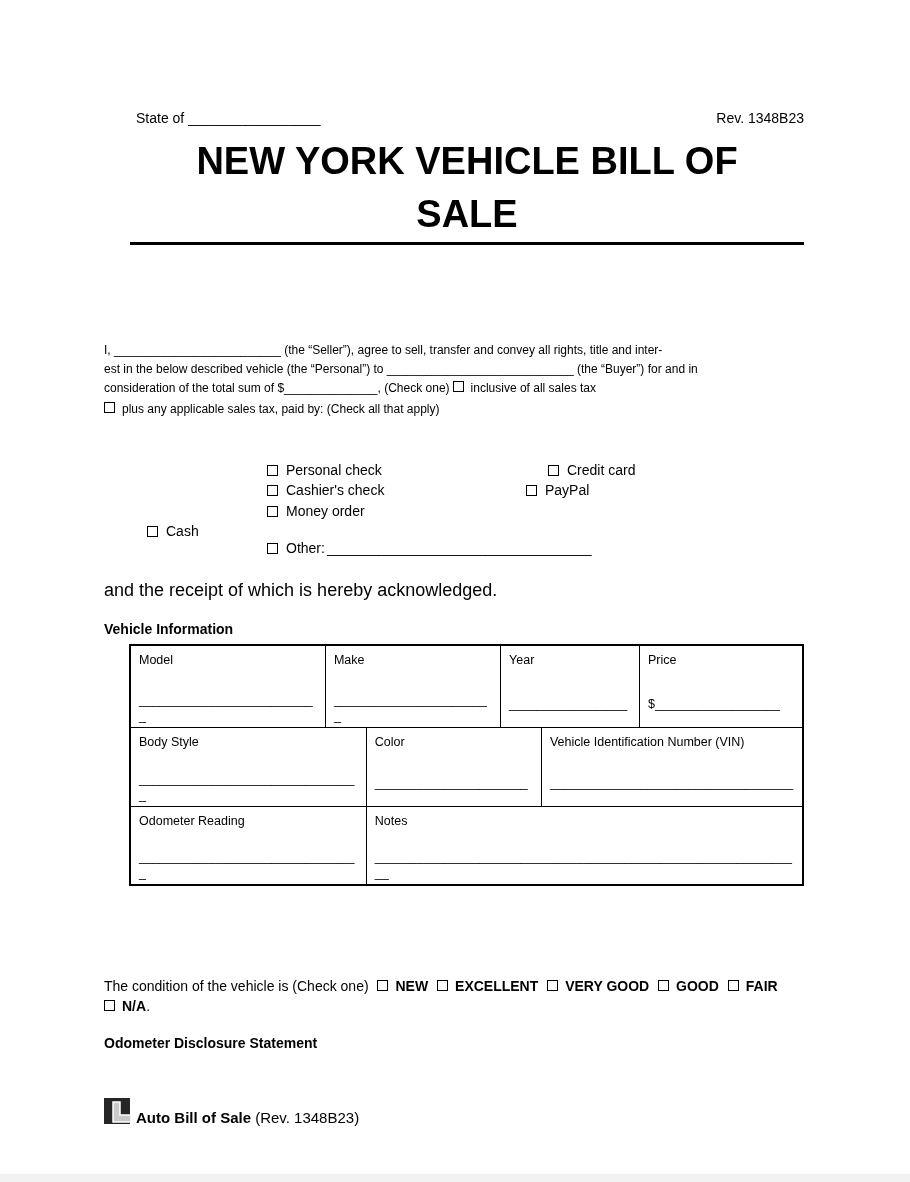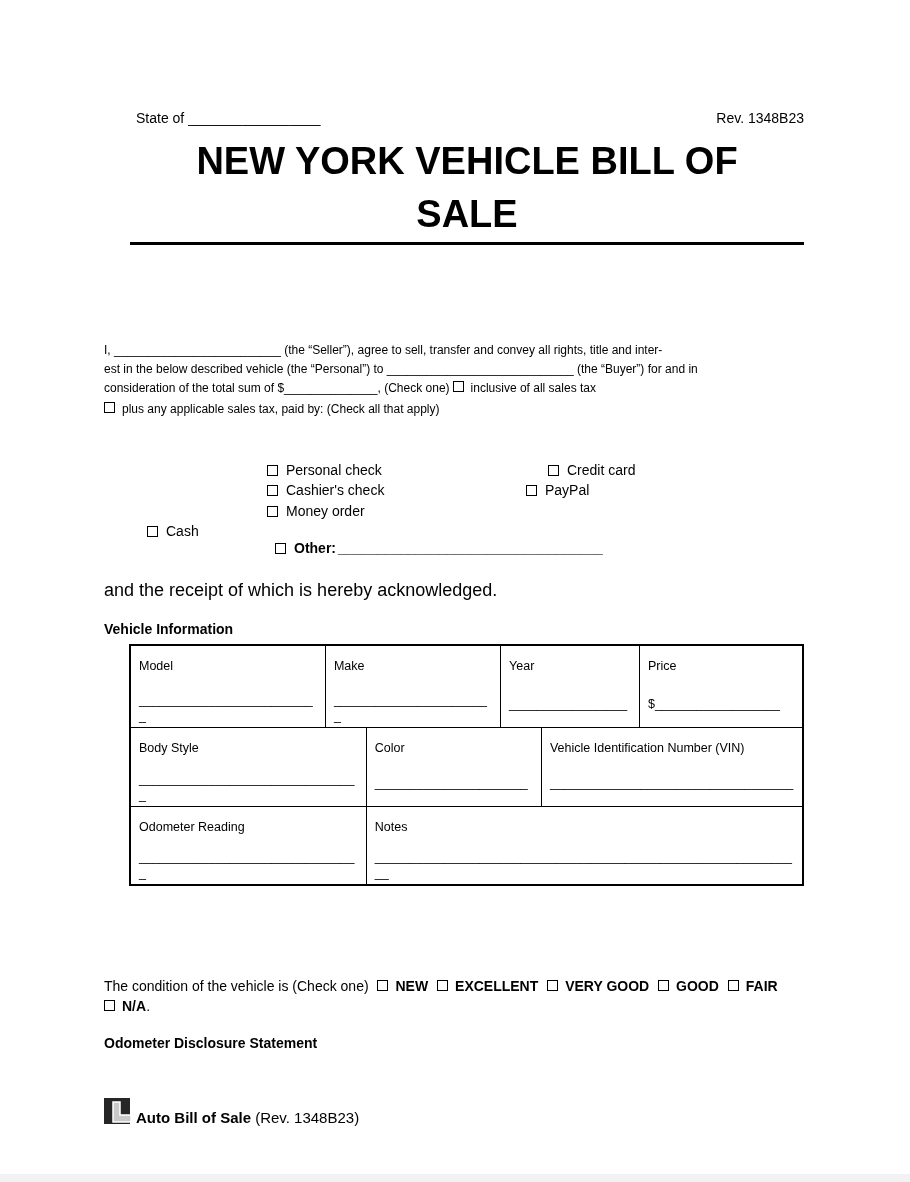--- a/index.html
+++ b/index.html
@@ -31,21 +31,21 @@
   .receipt{top:580px;left:104px;font-size:18px;}
   .section-heading{left:104px;font-size:14px;font-weight:bold;}
 
   
   .vtable{top:644px;left:129px;width:675px;height:242px;border:2px solid #000;
           box-sizing:border-box;display:flex;flex-direction:column;font-size:12.5px;}
   .vrow{display:grid;box-sizing:border-box;}
   .vrow-1{height:81px;grid-template-columns:28.9% 26.1% 20.7% 24.3%;}
   .vrow-2{height:79px;grid-template-columns:35% 26.1% 38.9%;border-top:1.5px solid #000;}
   .vrow-3{flex:1;grid-template-columns:35% 65%;border-top:1.5px solid #000;}
-  .vcell{border-left:1.5px solid #000;padding:13px 8px 3px 8px;display:flex;
+  .vcell{border-left:1.5px solid #000;padding:7px 8px 3px 8px;display:flex;
          flex-direction:column;overflow:hidden;box-sizing:border-box;}
   .vcell:first-child{border-left:none;}
   .vlabel{line-height:15px;}
   .vblank{margin-top:auto;white-space:nowrap;line-height:16px;}
   .vblank.lift{margin-bottom:12px;}
   .vwrap{white-space:nowrap;line-height:16px;}
 
   
   .condition{top:977px;left:104px;width:760px;font-size:14px;line-height:19.5px;white-space:nowrap;}
   .cond-item{margin-left:2px;}
@@ -91,21 +91,21 @@
     <span>Personal check</span>
   </div>
   <div class="pay-row" style="left:267px;top:483px;">
     <span class="cb"></span>
     <span>Cashier's check</span>
   </div>
   <div class="pay-row" style="left:267px;top:504px;">
     <span class="cb"></span>
     <span>Money order</span>
   </div>
-  <div class="pay-row" style="left:275px;top:541px;font-weight:bold;">
+  <div class="pay-row" style="left:267px;top:541px;">
     <span class="cb"></span>
     <span>Other:</span>
     <span class="blank">__________________________________</span>
   </div>
   <div class="pay-row" style="left:526px;top:463px;padding-left:22px;">
     <span class="cb"></span>
     <span>Credit card</span>
   </div>
   <div class="pay-row" style="left:526px;top:483px;">
     <span class="cb"></span>

